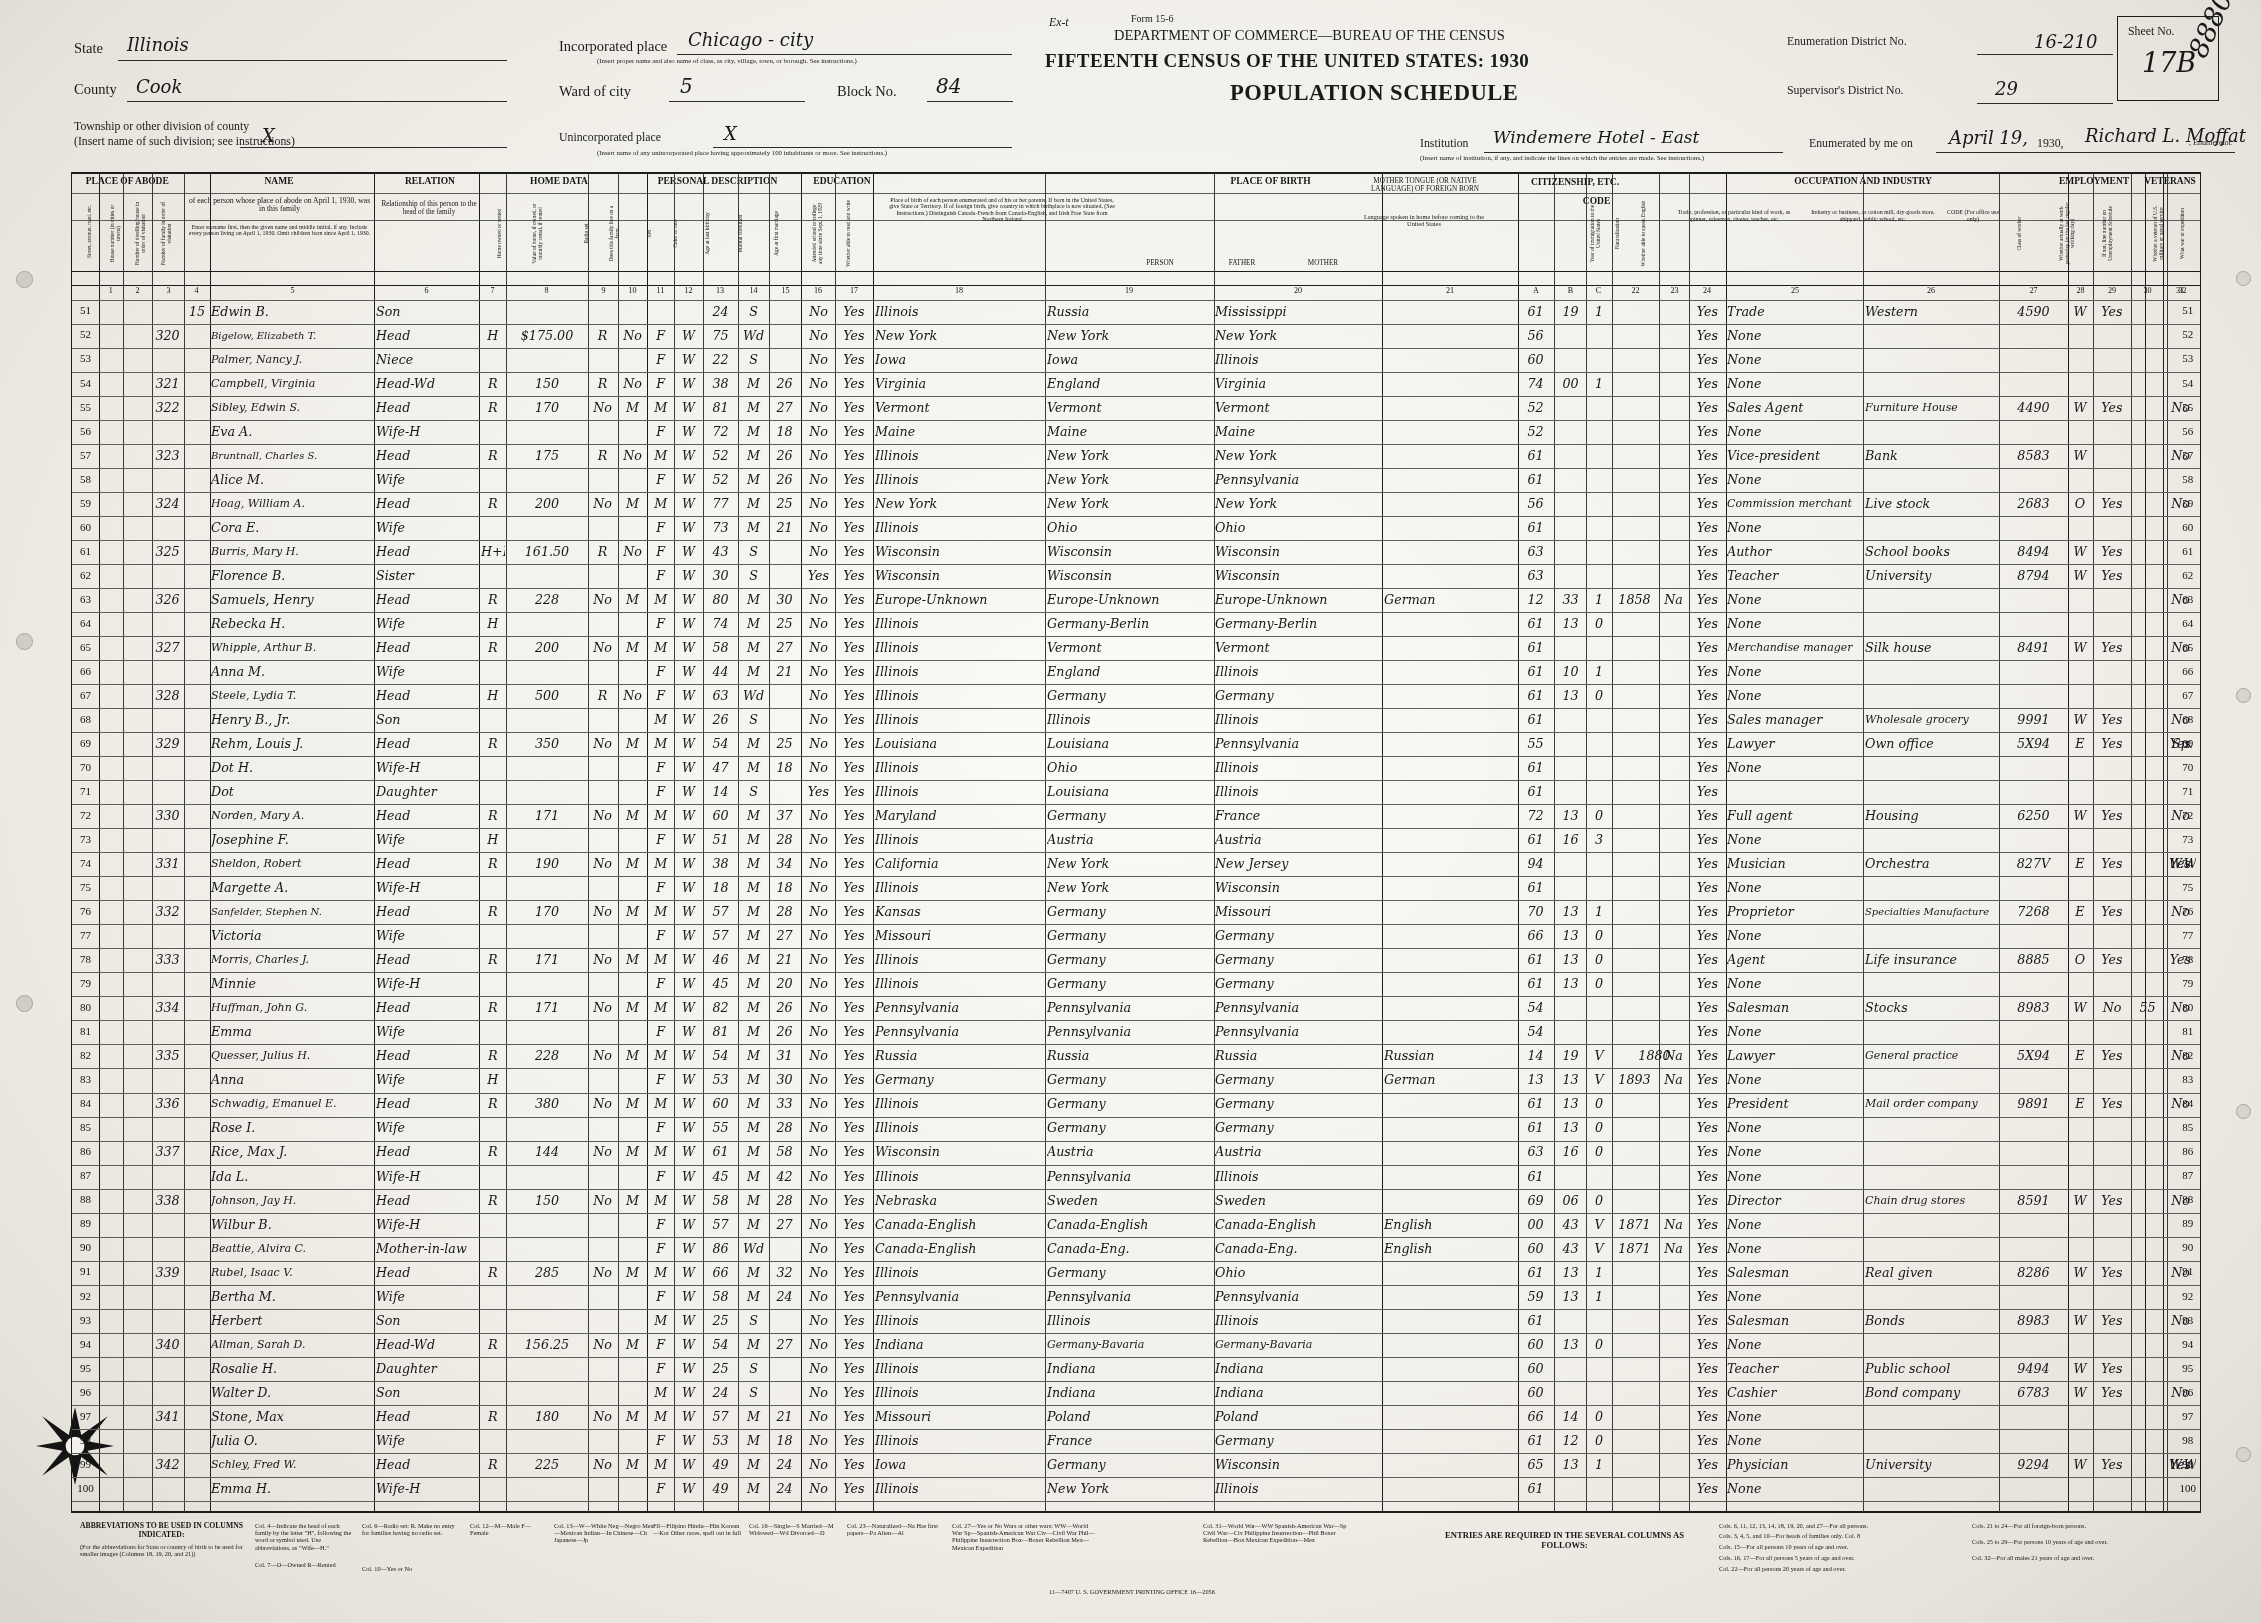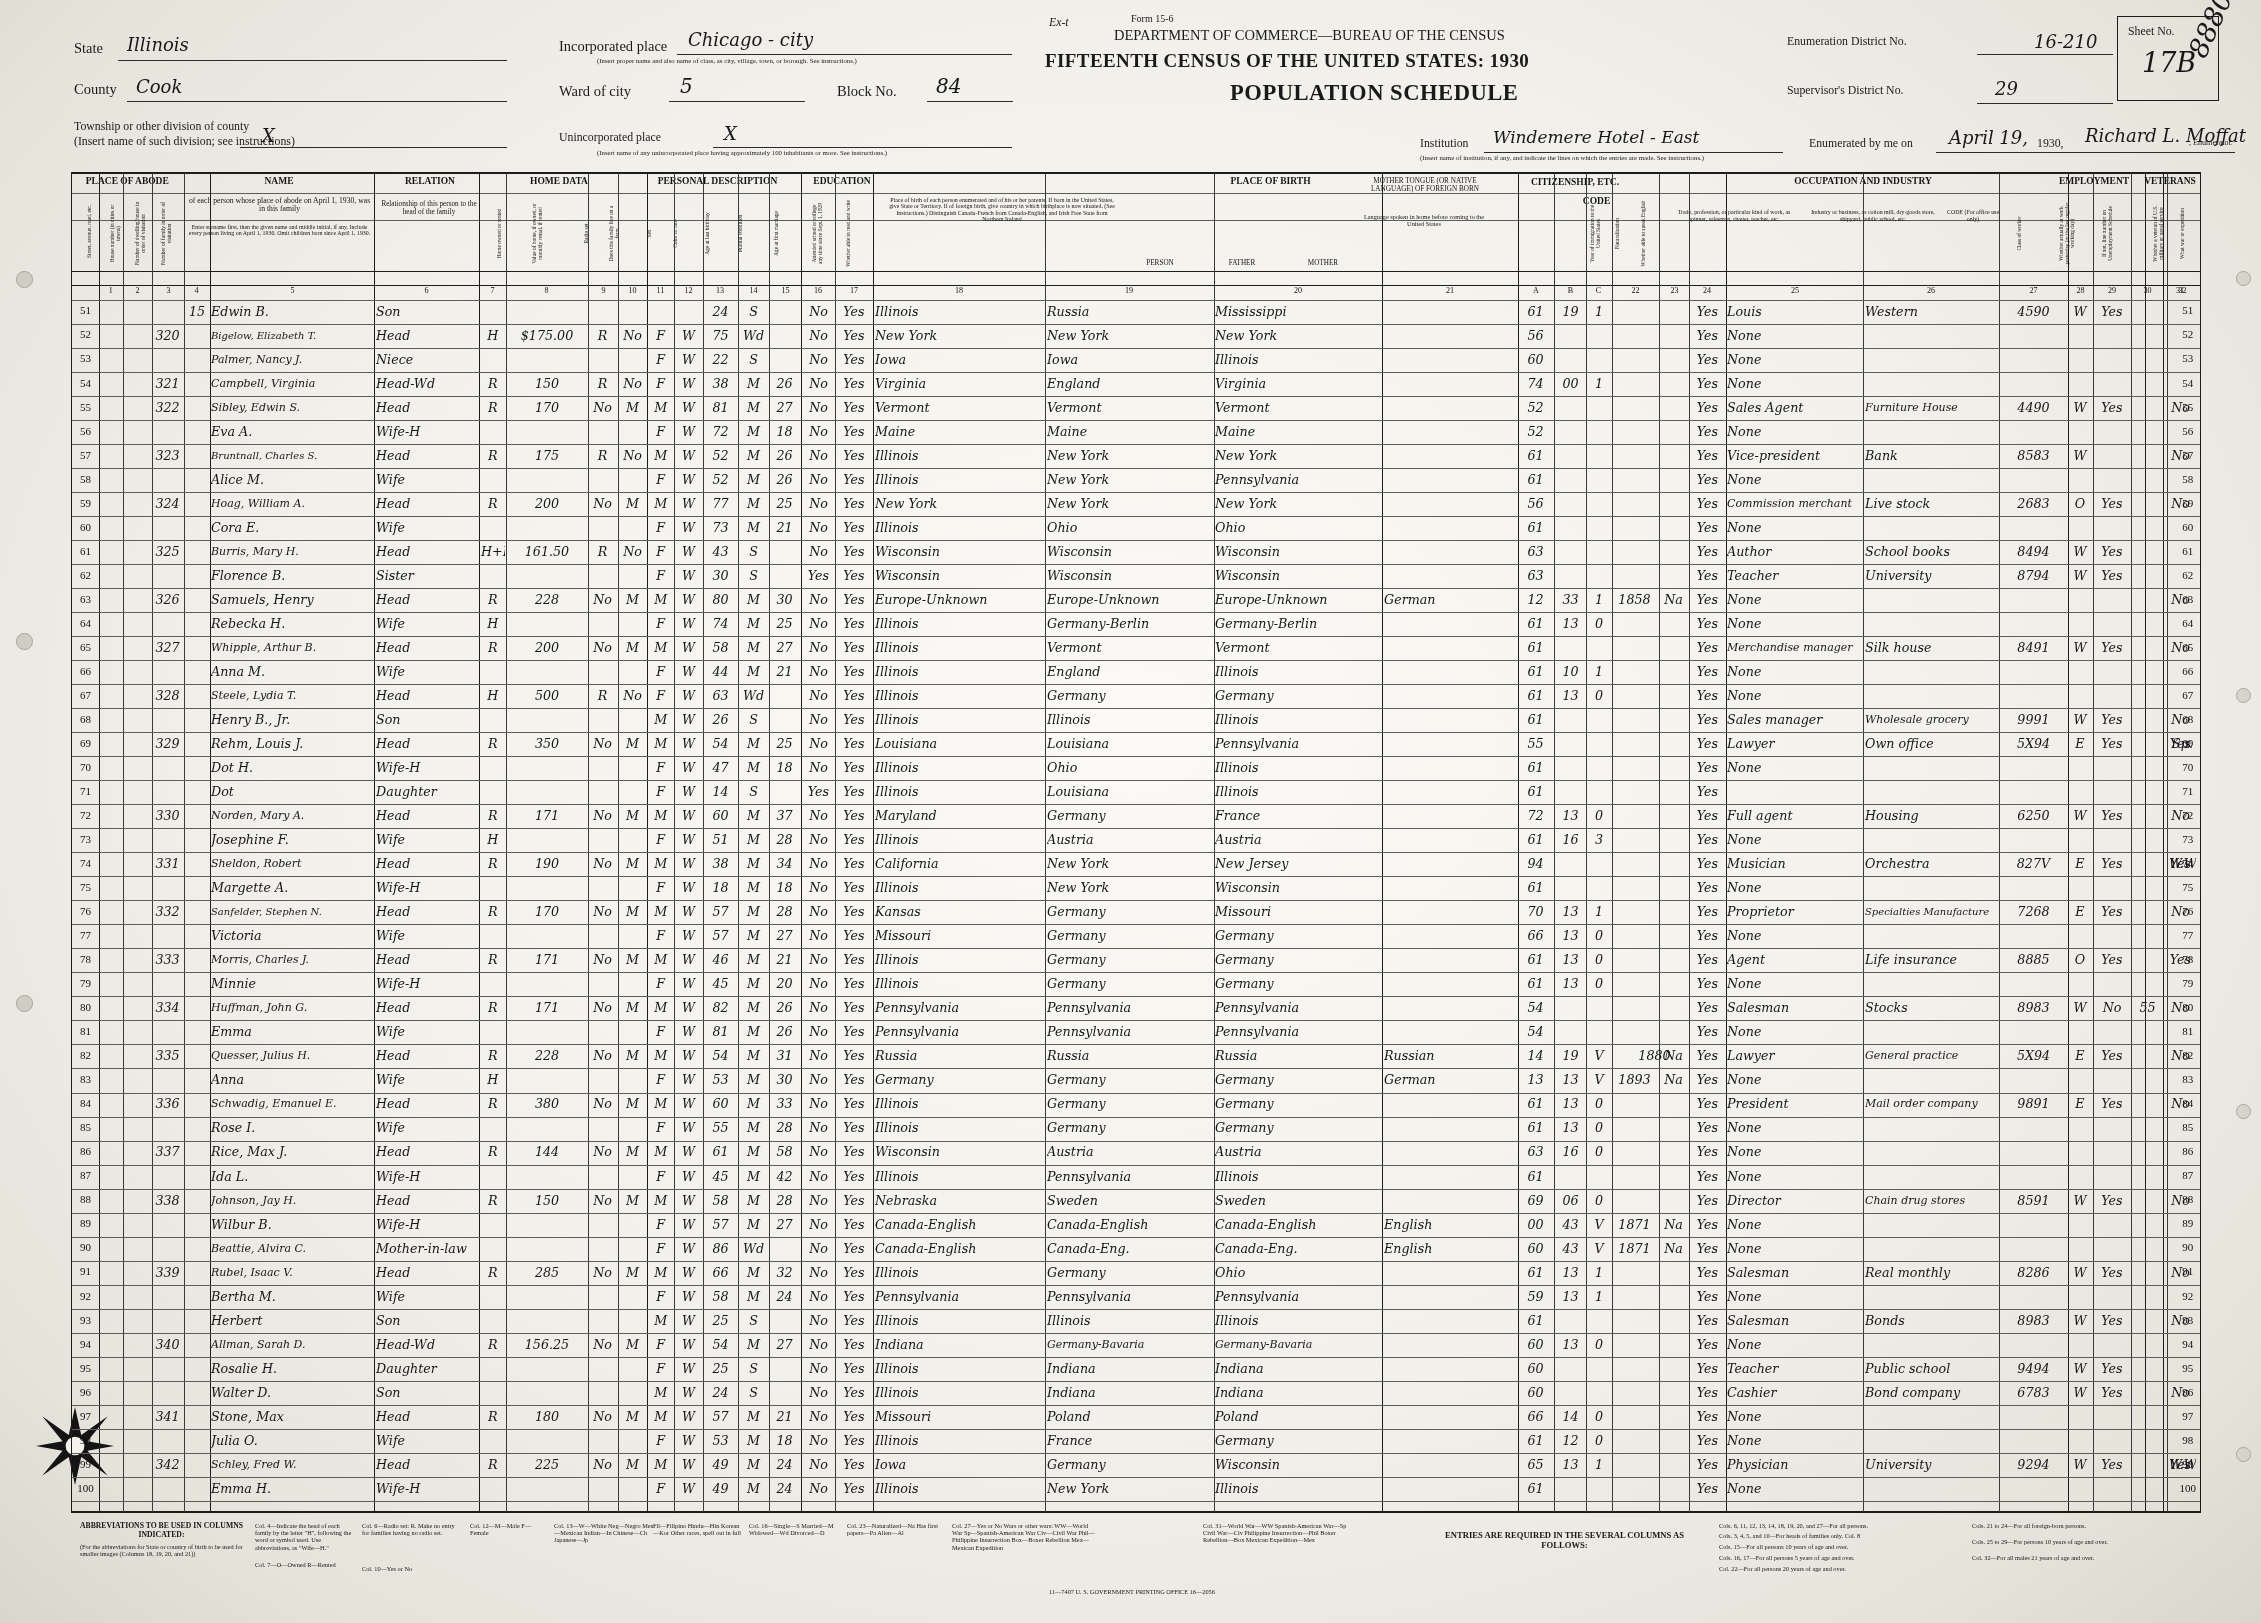--- a/index.html
+++ b/index.html
@@ -331,21 +331,21 @@
         <div class="cell c" style="position: absolute; left: 668px; top: 128px; width: 27px; line-height: 22px; overflow: hidden;">S</div>
         <div class="cell c" style="position: absolute; left: 731px; top: 128px; width: 31px; line-height: 22px; overflow: hidden;">No</div>
         <div class="cell c" style="position: absolute; left: 765px; top: 128px; width: 34px; line-height: 22px; overflow: hidden;">Yes</div>
         <div class="cell" style="position: absolute; left: 803px; top: 128px; width: 168px; line-height: 22px; overflow: hidden;">Illinois</div>
         <div class="cell" style="position: absolute; left: 975px; top: 128px; width: 165px; line-height: 22px; overflow: hidden;">Russia</div>
         <div class="cell" style="position: absolute; left: 1143px; top: 128px; width: 165px; line-height: 22px; overflow: hidden;">Mississippi</div>
         <div class="cell c" style="position: absolute; left: 1447px; top: 128px; width: 33px; line-height: 22px; overflow: hidden;">61</div>
         <div class="cell c" style="position: absolute; left: 1484px; top: 128px; width: 29px; line-height: 22px; overflow: hidden;">19</div>
         <div class="cell c" style="position: absolute; left: 1516px; top: 128px; width: 22px; line-height: 22px; overflow: hidden;">1</div>
         <div class="cell c" style="position: absolute; left: 1619px; top: 128px; width: 33px; line-height: 22px; overflow: hidden;">Yes</div>
-        <div class="cell" style="position: absolute; left: 1655px; top: 128px; width: 134px; line-height: 22px; overflow: hidden;">Louis</div>
+        <div class="cell" style="position: absolute; left: 1655px; top: 128px; width: 134px; line-height: 22px; overflow: hidden;">Trade</div>
         <div class="cell" style="position: absolute; left: 1793px; top: 128px; width: 132px; line-height: 22px; overflow: hidden;">Western</div>
         <div class="cell c" style="position: absolute; left: 1929px; top: 128px; width: 65px; line-height: 22px; overflow: hidden;">4590</div>
         <div class="cell c" style="position: absolute; left: 1997px; top: 128px; width: 22px; line-height: 22px; overflow: hidden;">W</div>
         <div class="cell c" style="position: absolute; left: 2023px; top: 128px; width: 34px; line-height: 22px; overflow: hidden;">Yes</div>
         <div class="rownum" style="position: absolute; left: 1.8px; top: 155px;">52</div>
         <div class="rownum" style="position: absolute; left: 2104px; top: 155px;">52</div>
         <div class="cell c" style="position: absolute; left: 81px; top: 152px; width: 29px; line-height: 22px; overflow: hidden;">320</div>
         <div class="cell" style="position: absolute; left: 139px; top: 152px; width: 161px; line-height: 22px; overflow: hidden; font-size: 10px;">Bigelow, Elizabeth T.</div>
         <div class="cell" style="position: absolute; left: 304px; top: 152px; width: 101px; line-height: 22px; overflow: hidden;">Head</div>
         <div class="cell c" style="position: absolute; left: 409px; top: 152px; width: 23.5px; line-height: 22px; overflow: hidden;">H</div>
@@ -1246,21 +1246,21 @@
         <div class="cell c" style="position: absolute; left: 731px; top: 1089px; width: 31px; line-height: 22px; overflow: hidden;">No</div>
         <div class="cell c" style="position: absolute; left: 765px; top: 1089px; width: 34px; line-height: 22px; overflow: hidden;">Yes</div>
         <div class="cell" style="position: absolute; left: 803px; top: 1089px; width: 168px; line-height: 22px; overflow: hidden;">Illinois</div>
         <div class="cell" style="position: absolute; left: 975px; top: 1089px; width: 165px; line-height: 22px; overflow: hidden;">Germany</div>
         <div class="cell" style="position: absolute; left: 1143px; top: 1089px; width: 165px; line-height: 22px; overflow: hidden;">Ohio</div>
         <div class="cell c" style="position: absolute; left: 1447px; top: 1089px; width: 33px; line-height: 22px; overflow: hidden;">61</div>
         <div class="cell c" style="position: absolute; left: 1484px; top: 1089px; width: 29px; line-height: 22px; overflow: hidden;">13</div>
         <div class="cell c" style="position: absolute; left: 1516px; top: 1089px; width: 22px; line-height: 22px; overflow: hidden;">1</div>
         <div class="cell c" style="position: absolute; left: 1619px; top: 1089px; width: 33px; line-height: 22px; overflow: hidden;">Yes</div>
         <div class="cell" style="position: absolute; left: 1655px; top: 1089px; width: 134px; line-height: 22px; overflow: hidden;">Salesman</div>
-        <div class="cell" style="position: absolute; left: 1793px; top: 1089px; width: 132px; line-height: 22px; overflow: hidden;">Real monthly</div>
+        <div class="cell" style="position: absolute; left: 1793px; top: 1089px; width: 132px; line-height: 22px; overflow: hidden;">Real given</div>
         <div class="cell c" style="position: absolute; left: 1929px; top: 1089px; width: 65px; line-height: 22px; overflow: hidden;">8286</div>
         <div class="cell c" style="position: absolute; left: 1997px; top: 1089px; width: 22px; line-height: 22px; overflow: hidden;">W</div>
         <div class="cell c" style="position: absolute; left: 2023px; top: 1089px; width: 34px; line-height: 22px; overflow: hidden;">Yes</div>
         <div class="cell c" style="position: absolute; left: 2093px; top: 1089px; width: 31px; line-height: 22px; overflow: hidden;">No</div>
         <div class="rownum" style="position: absolute; left: 1.8px; top: 1117px;">92</div>
         <div class="rownum" style="position: absolute; left: 2104px; top: 1117px;">92</div>
         <div class="cell" style="position: absolute; left: 139px; top: 1113px; width: 161px; line-height: 22px; overflow: hidden;">Bertha M.</div>
         <div class="cell" style="position: absolute; left: 304px; top: 1113px; width: 101px; line-height: 22px; overflow: hidden;">Wife</div>
         <div class="cell c" style="position: absolute; left: 577px; top: 1113px; width: 23.5px; line-height: 22px; overflow: hidden;">F</div>
         <div class="cell c" style="position: absolute; left: 604px; top: 1113px; width: 25px; line-height: 22px; overflow: hidden;">W</div>

